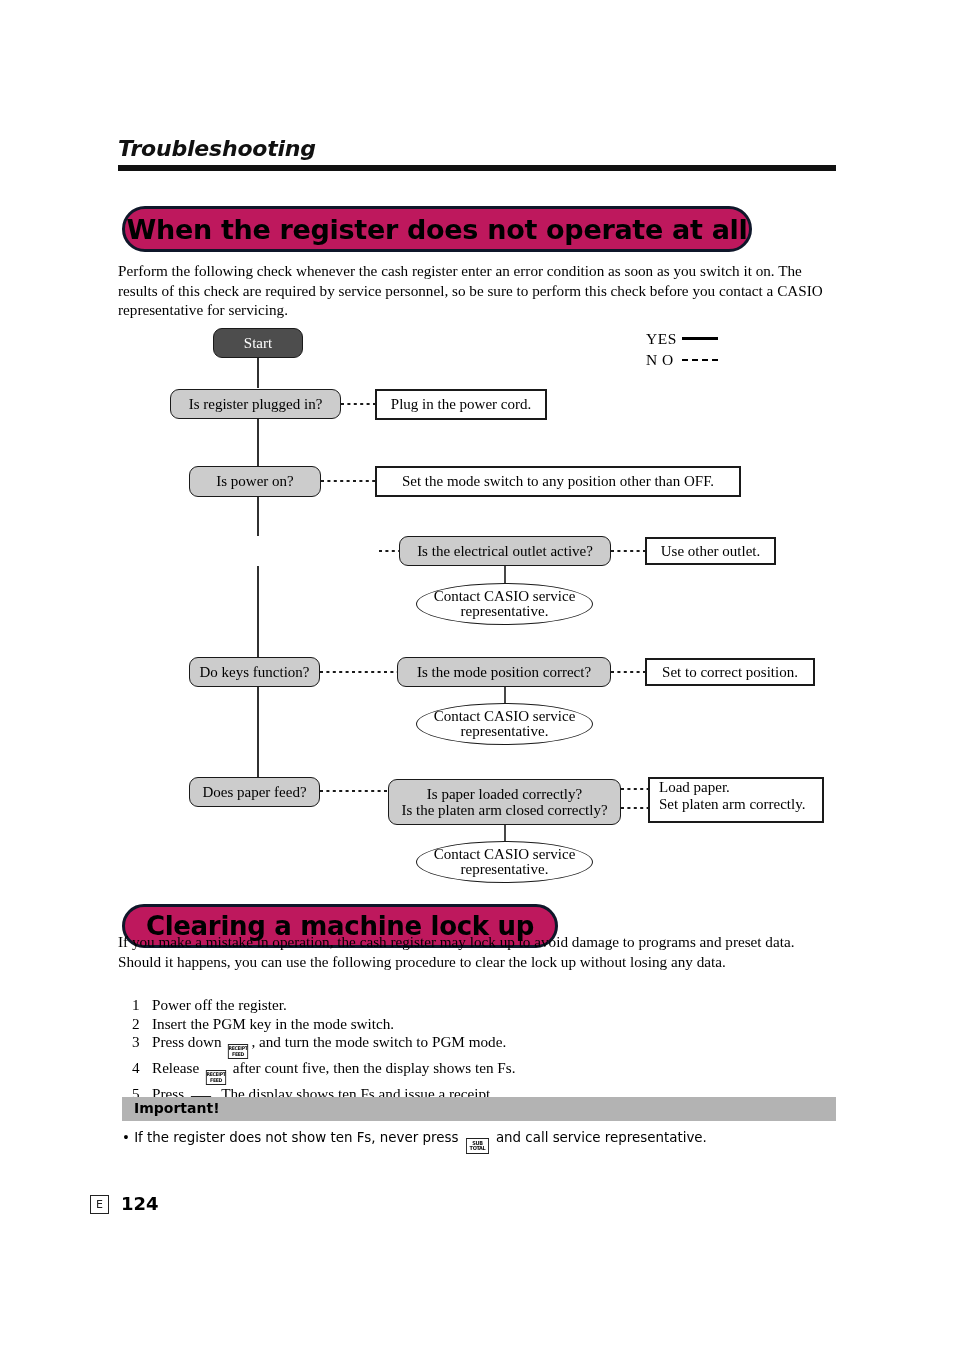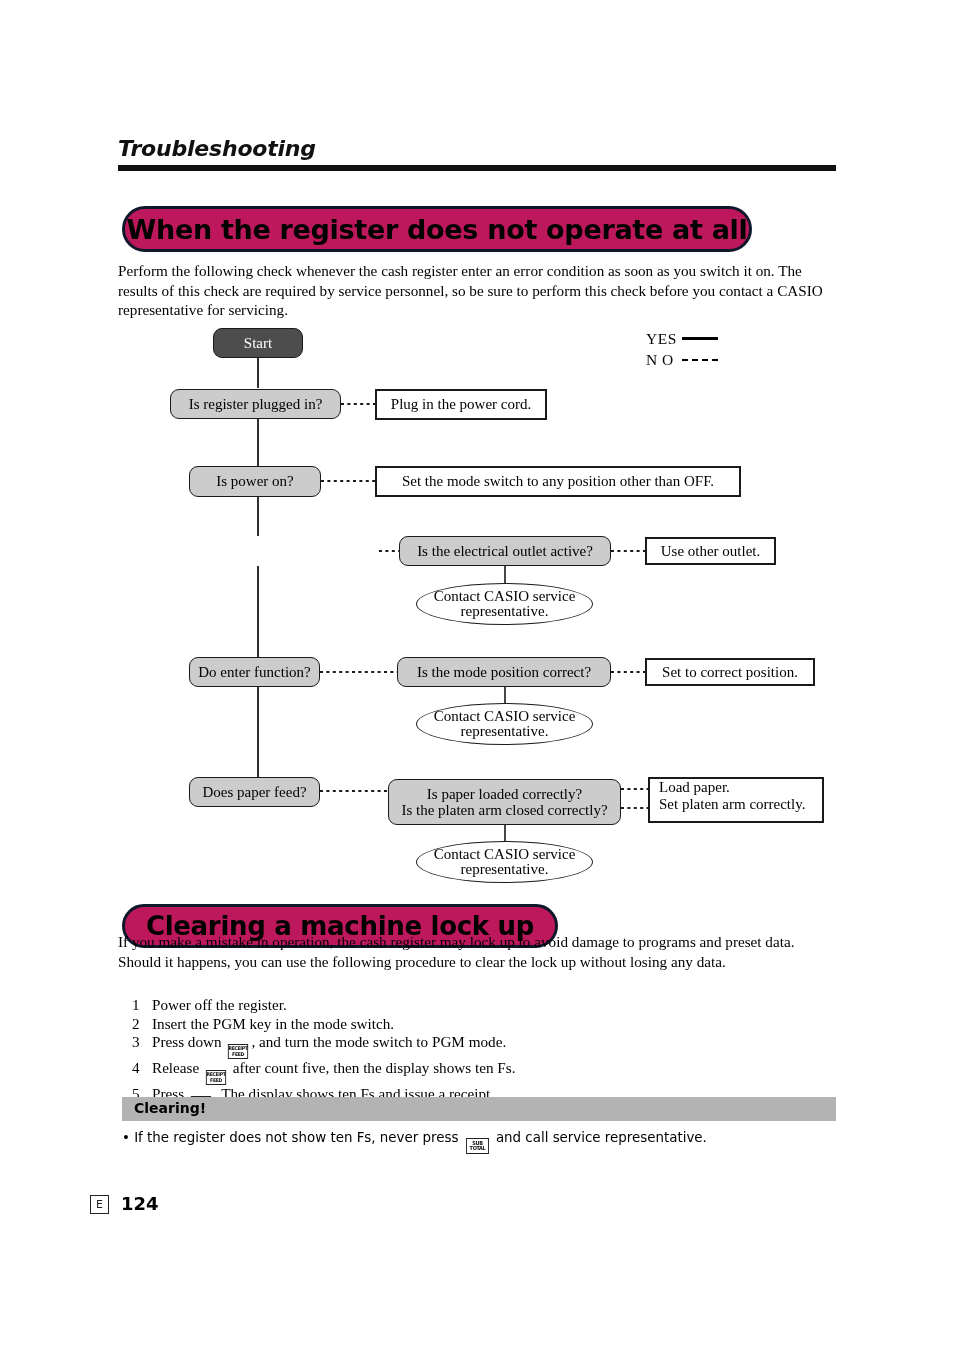--- a/index.html
+++ b/index.html
@@ -338,21 +338,21 @@
 
   <div class="node rrect" style="left:399px; top:536px; width:212px; height:30px;">Is the electrical outlet active?</div>
 
   <div class="node rect" style="left:645px; top:537px; width:131px; height:28px;">Use other outlet.</div>
 
   <div class="node ellipse" style="left:416px; top:583px; width:177px; height:42px; flex-direction:column; line-height:15.5px;">
     <span>Contact CASIO service</span>
     <span>representative.</span>
   </div>
 
-  <div class="node rrect" style="left:189px; top:657px; width:131px; height:30px;">Do enter function?</div>
+  <div class="node rrect" style="left:189px; top:657px; width:131px; height:30px;">Do keys function?</div>
 
   <div class="node rrect" style="left:397px; top:657px; width:214px; height:30px;">Is the mode position correct?</div>
 
   <div class="node rect" style="left:645px; top:658px; width:170px; height:28px;">Set to correct position.</div>
 
   <div class="node ellipse" style="left:416px; top:703px; width:177px; height:42px; flex-direction:column; line-height:15.5px;">
     <span>Contact CASIO service</span>
     <span>representative.</span>
   </div>
 
@@ -403,21 +403,21 @@
       <div class="step">
         <span class="step-num">5</span>
         <span class="step-body">Press <span class="keycap k-small">
             <span>SUB</span>
             <span>TOTAL</span>
           </span>. The display shows ten Fs and issue a receipt.</span>
       </div>
     </div>
 
   <div id="important-bar">
-    <span id="important-label">Clearing!</span>
+    <span id="important-label">Important!</span>
   </div>
   <div id="important-note">• If the register does not show ten Fs, never press <span class="keycap k-mid">
         <span>SUB</span>
         <span>TOTAL</span>
       </span> and call service representative.</div>
 
   <div id="footer-lang">E</div>
   <div id="footer-pageno">124</div>
 
 </div>

